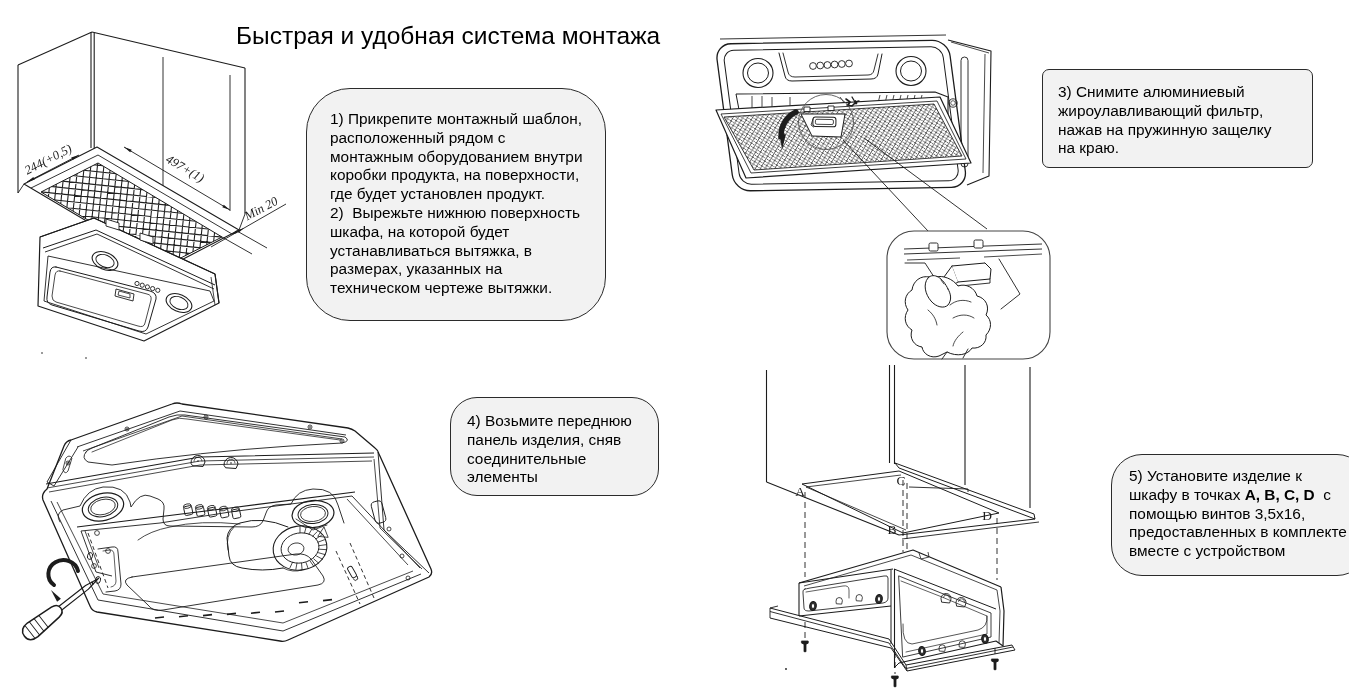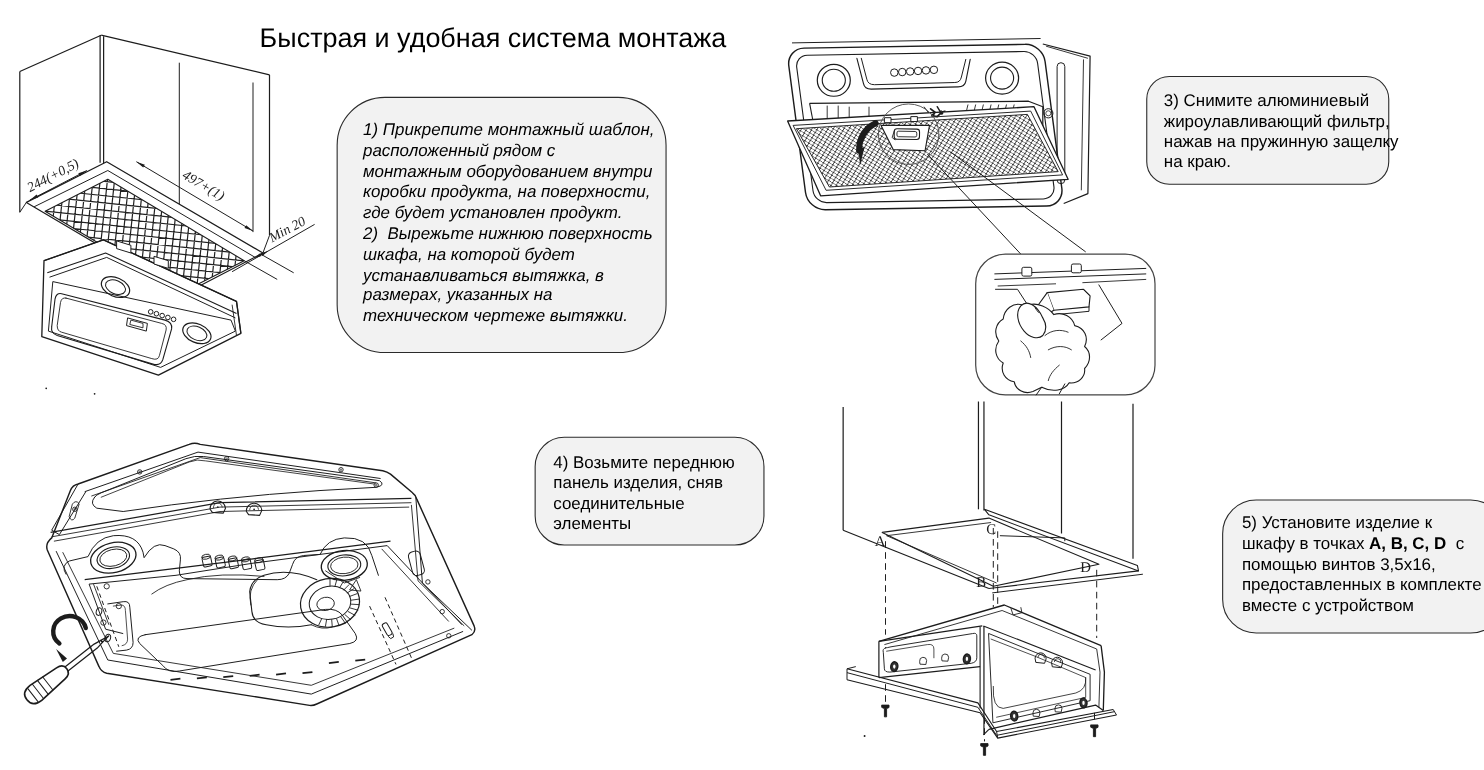--- a/index.html
+++ b/index.html
@@ -1,23 +1,23 @@
 <!DOCTYPE html>
 <html><head>
 <meta charset="utf-8">
 <style>
 html,body{margin:0;padding:0;}
 body{width:1349px;height:700px;position:relative;background:#ffffff;overflow:hidden;
      font-family:"Liberation Sans",sans-serif;}
 #title{position:absolute;left:236px;top:22px;font-size:24.5px;color:#000000;letter-spacing:0px;}
 .tb{position:absolute;background:#f2f2f2;border:1.4px solid #2b2b2b;color:#000;
     font-size:15.4px;line-height:18.8px;box-sizing:border-box;white-space:nowrap;}
-#b1{left:306px;top:88px;width:300px;height:233px;border-radius:44px;padding:21px 10px 0 23px;font-style:italic;}
-#b3{left:1042px;top:69px;width:221px;height:99px;border-radius:21px;padding:13px 20px 0 15px;}
-#b4{left:450px;top:397px;width:209px;height:99px;border-radius:27px;padding:14px 8px 0 16px;margin-left:36px;}
+#b1{left:306px;top:88px;width:300px;height:233px;border-radius:44px;padding:21px 10px 0 23px;}
+#b3{left:1042px;top:69px;width:271px;height:99px;border-radius:7px;padding:13px 20px 0 15px;}
+#b4{left:450px;top:397px;width:209px;height:99px;border-radius:27px;padding:14px 8px 0 16px;}
 #b5{left:1111px;top:454px;width:257px;height:122px;border-radius:31px;padding:12px 8px 0 17px;}
 svg{position:absolute;left:0;top:0;}
 </style>
 </head>
 <body>
 <div id="title">Быстрая и удобная система монтажа</div>
 
 <svg id="art" width="1349" height="700" viewBox="0 0 1349 700" fill="none" stroke="#1c1c1c" stroke-width="1">
 <defs>
 <pattern id="hatch1" width="6.5" height="6.5" patternUnits="userSpaceOnUse" patternTransform="rotate(6)">

